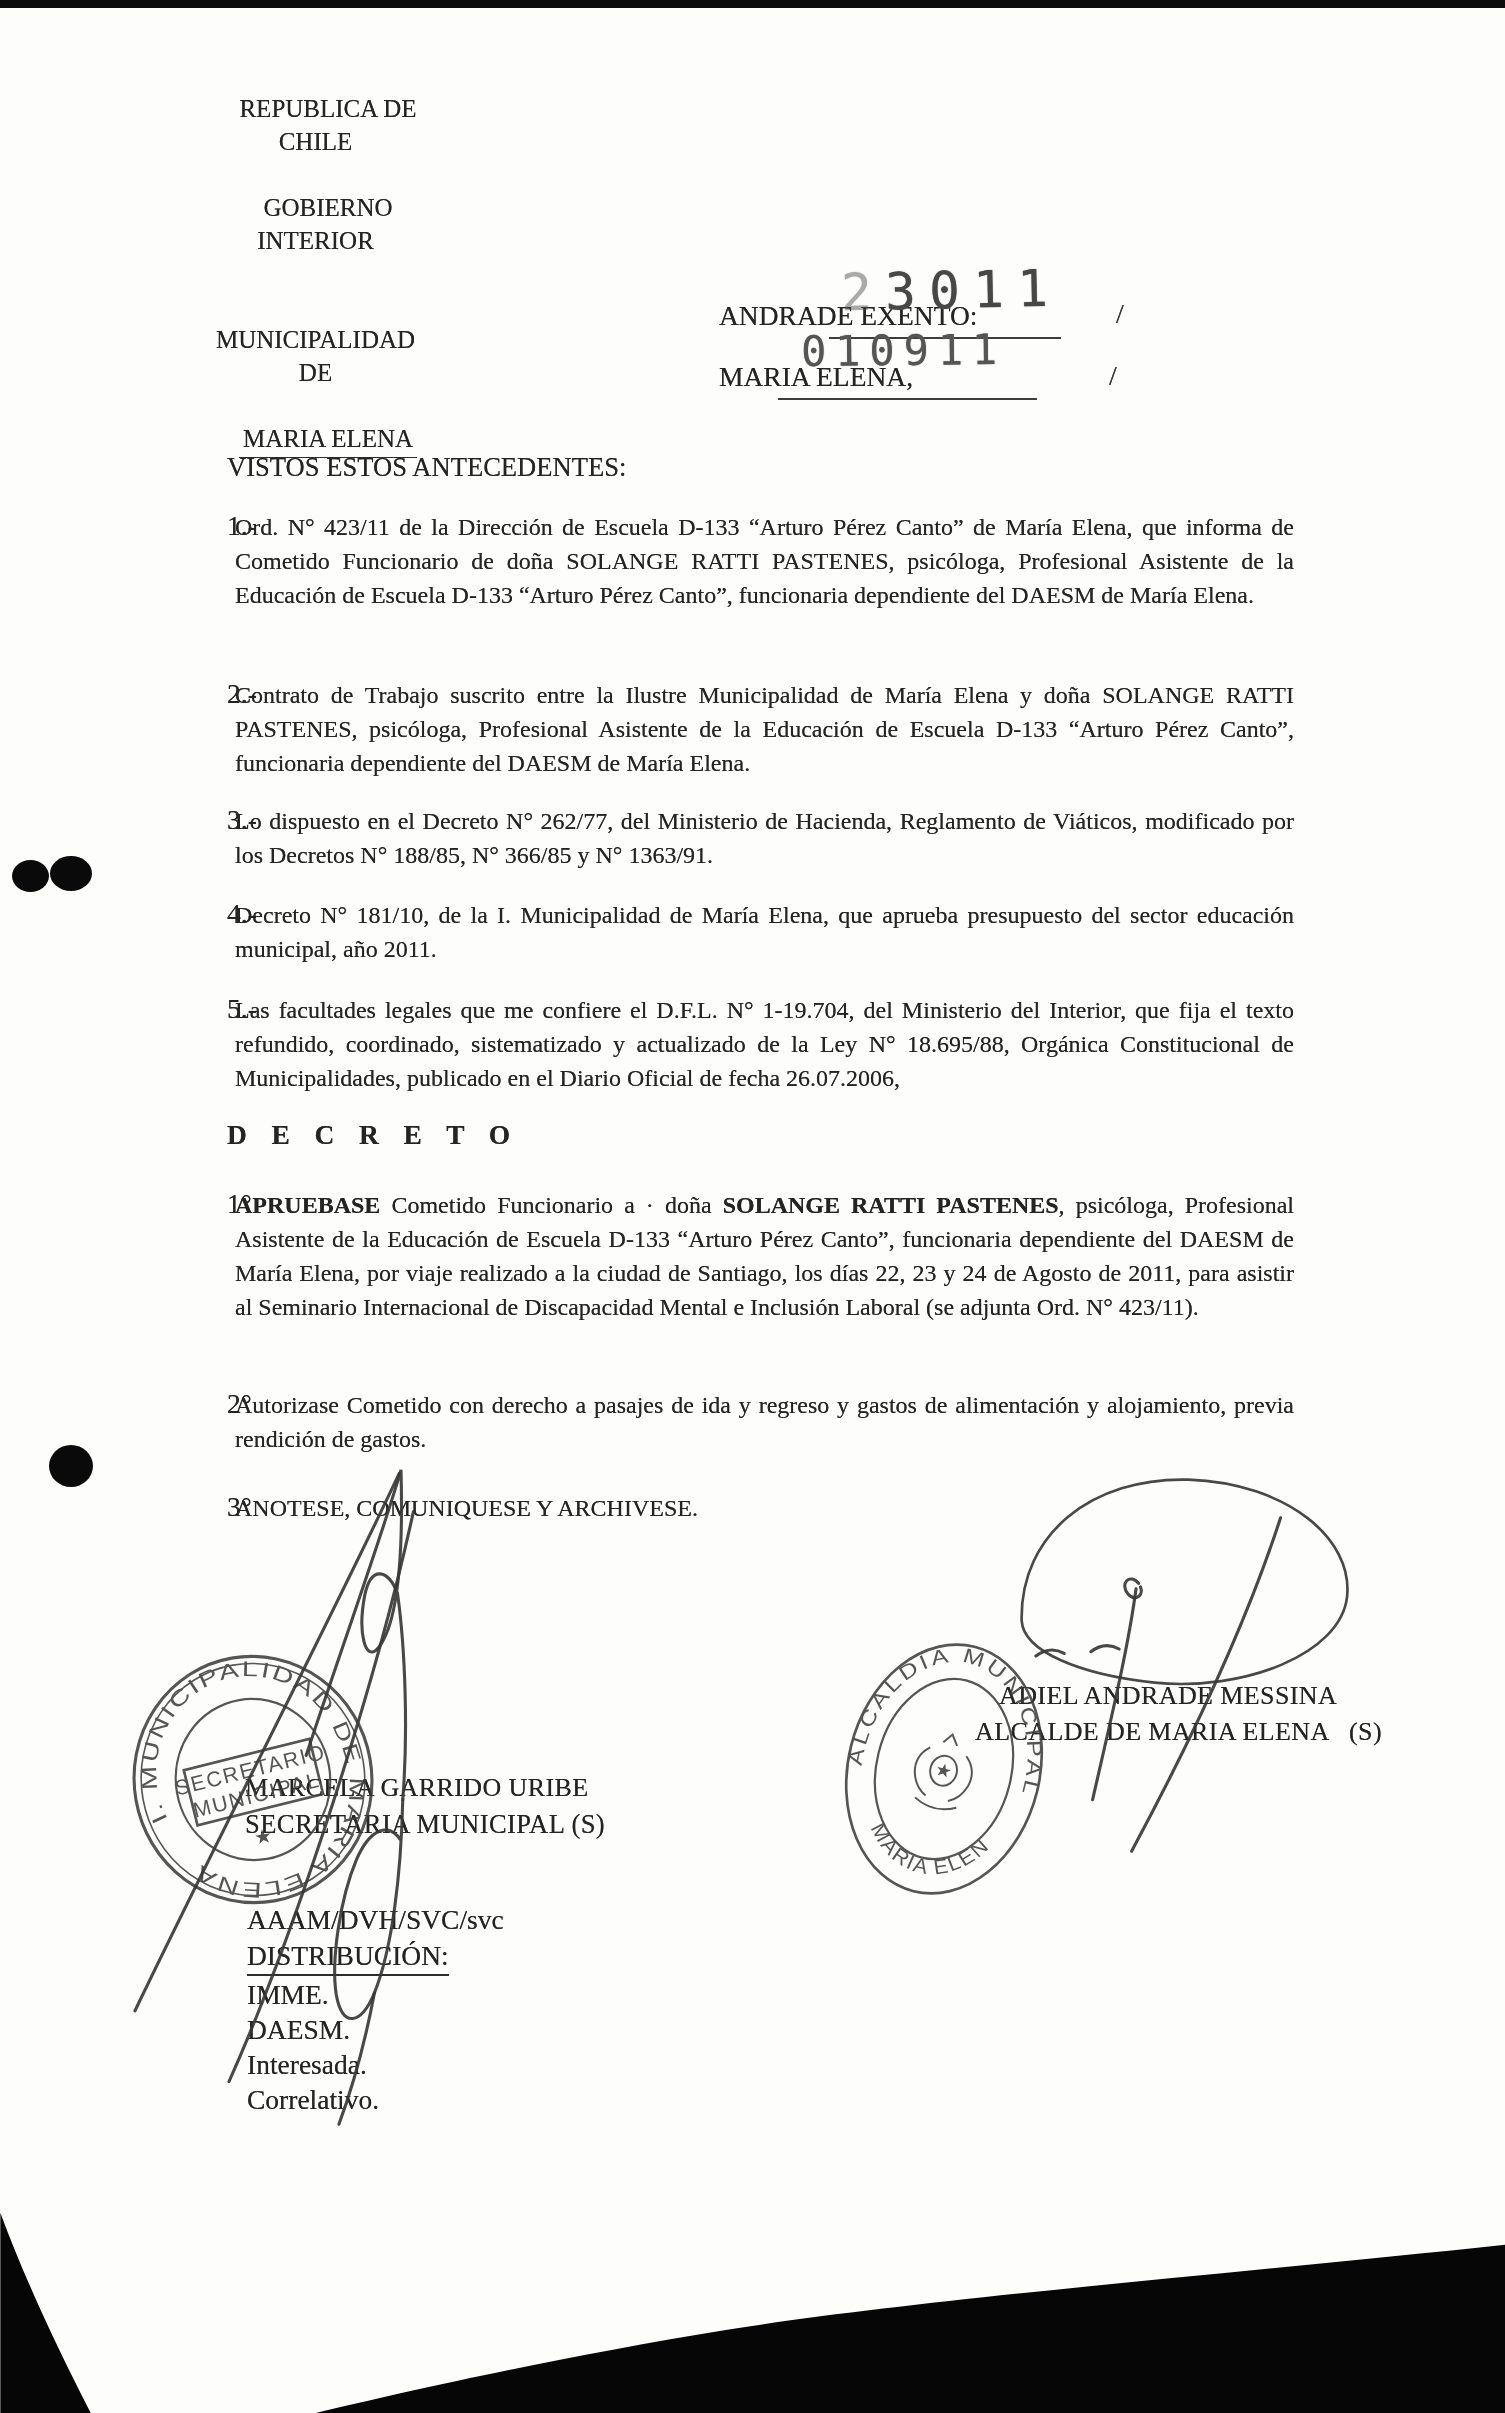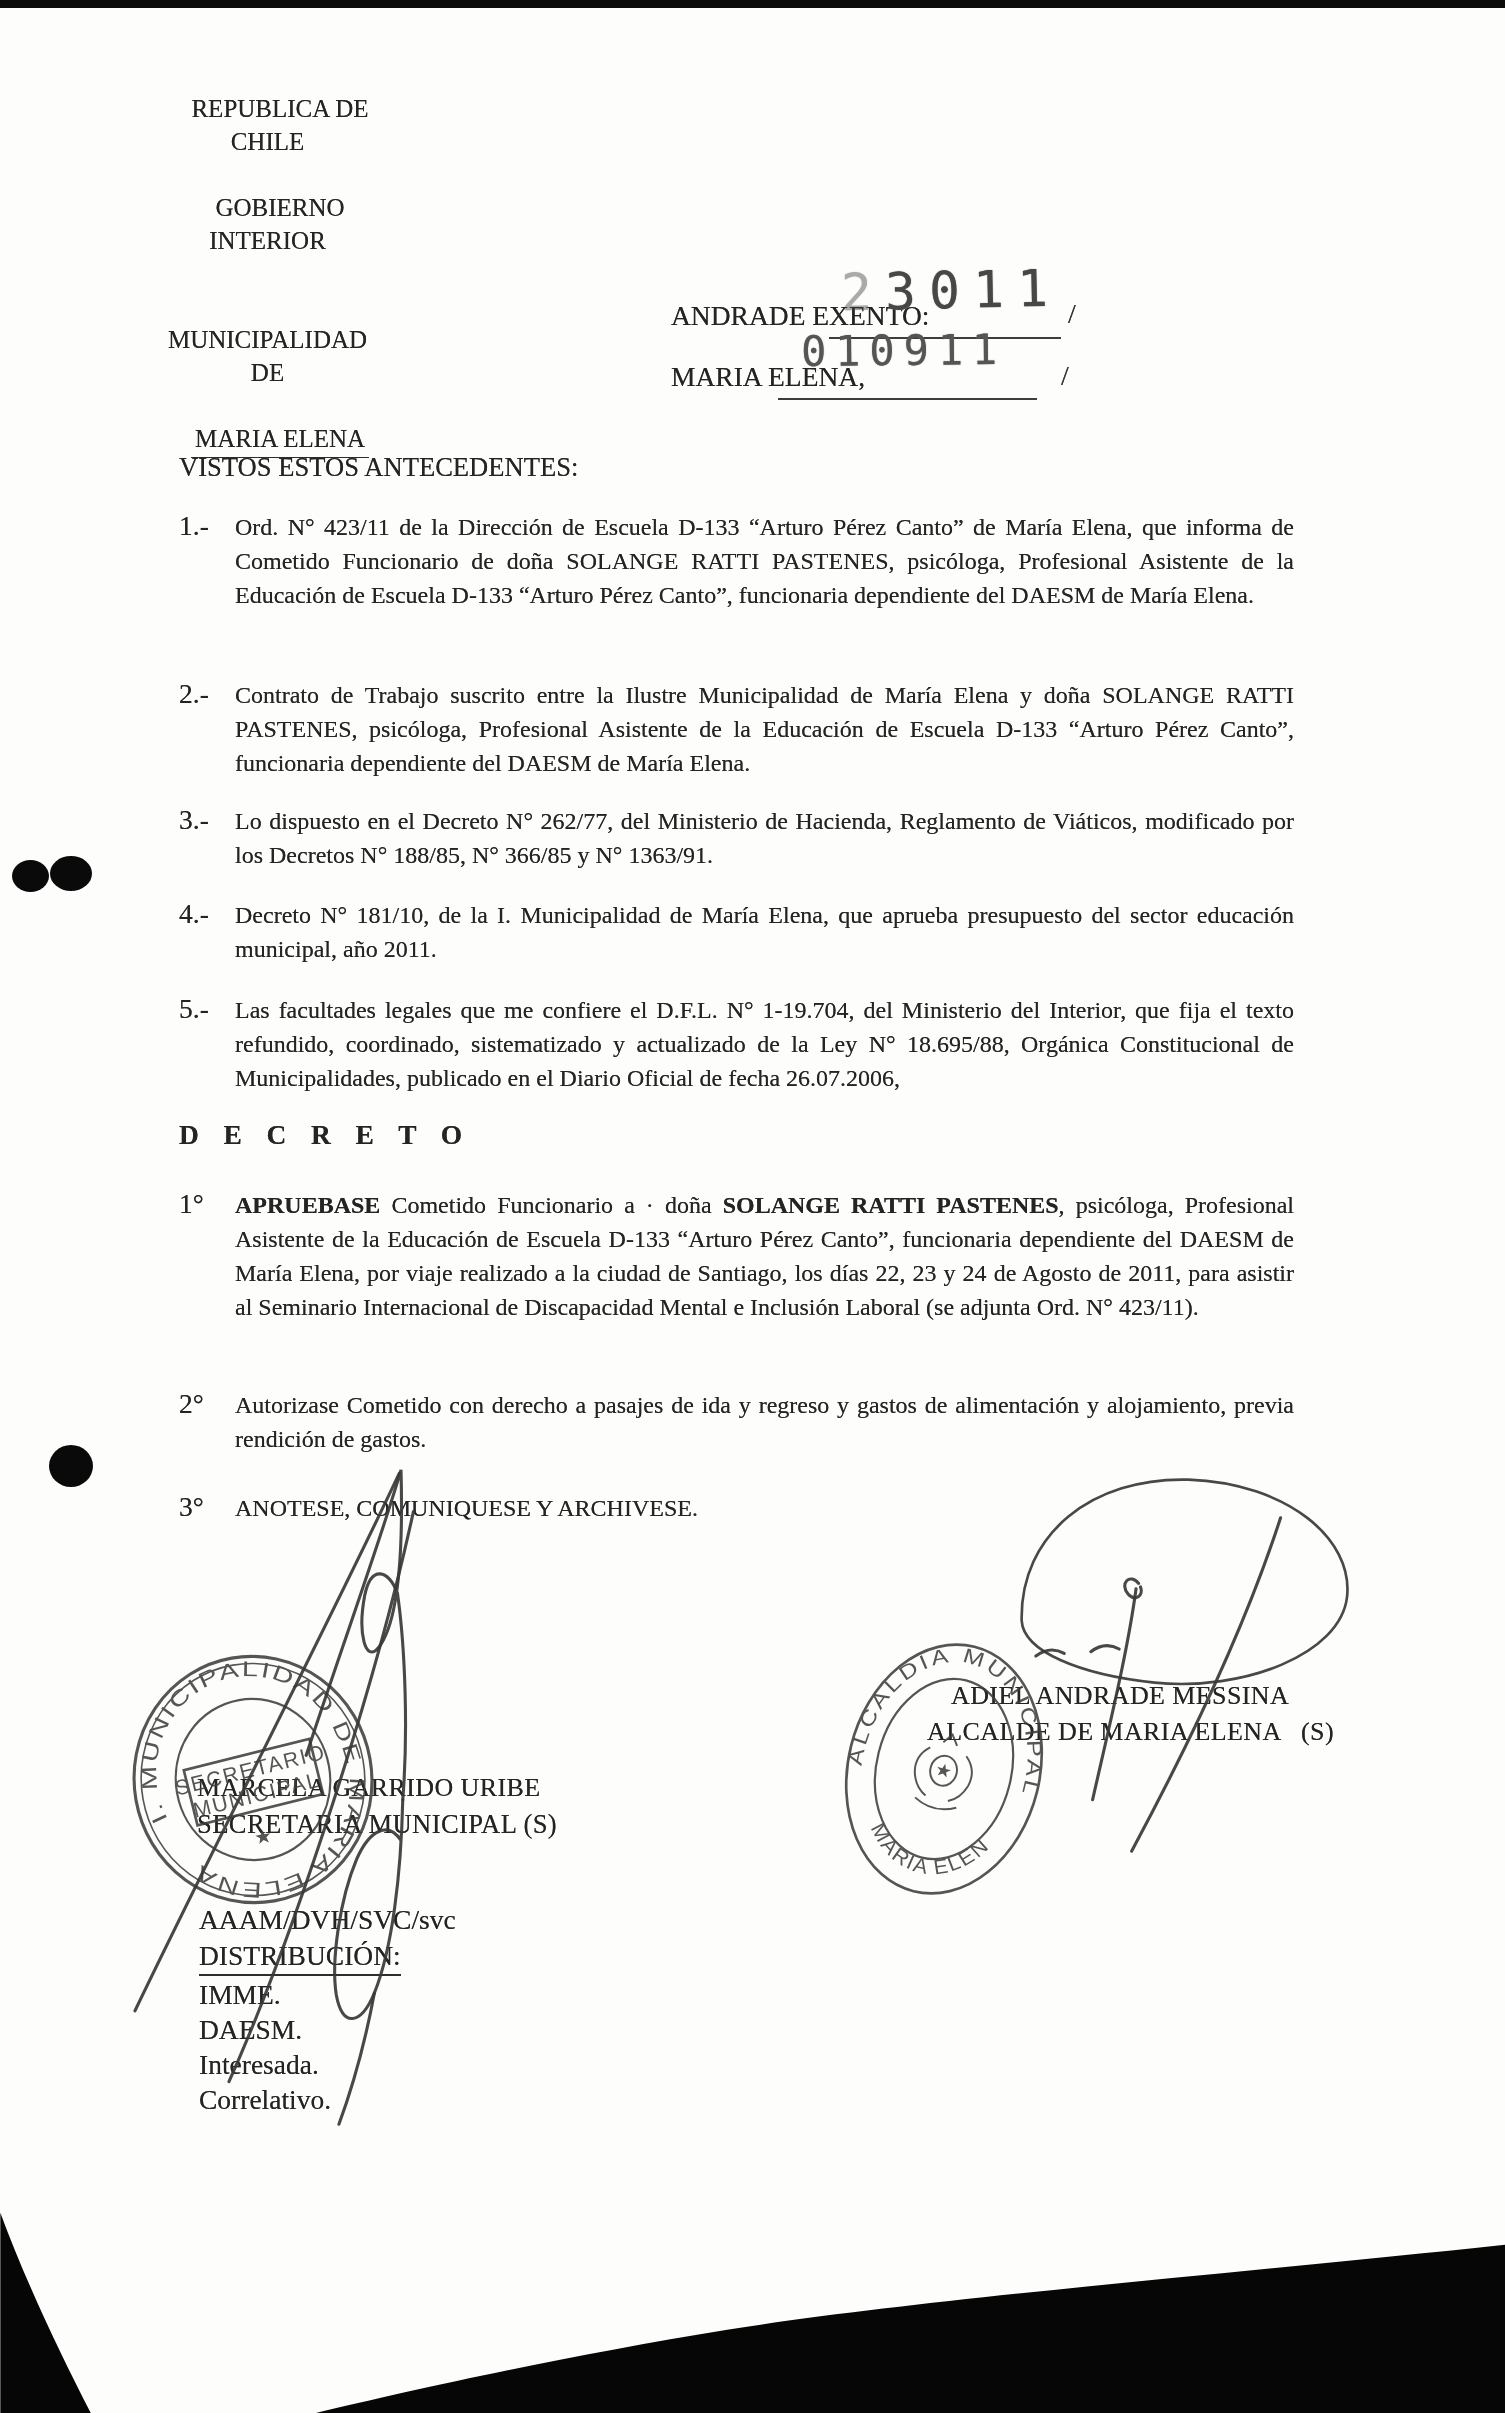--- a/index.html
+++ b/index.html
@@ -2,21 +2,21 @@
 <html style="font-size:14px"><head>
 <meta charset="utf-8">
 <style>
   html,body{margin:0;padding:0;background:#8a8a8a;}
   .page{
     position:relative;width:1506px;height:2413px;margin:0 auto;
     background:#fdfdfb;overflow:hidden;
     font-family:"Liberation Serif", serif;color:#242424;
   }
   .abs{position:absolute;}
-  .scantext{text-shadow:0 0 0.5px rgba(50,50,50,.75);}
+  .scantext{text-shadow:0 0 0.5px rgba(50,50,50,.75);margin-left:48px;}
   
   .topbar{left:0;top:0;width:1506px;height:8px;background:#0c0c0c;}
   
   .hdr{left:162px;top:59px;width:211px;text-align:center;font-size:25px;line-height:33px;white-space:pre-wrap;}
   .hdr .ul{display:inline-block;border-bottom:1.8px solid #2c2c2c;padding:0 4.4px 1.8px 4.4px;}
   
   .lbl{font-size:27.5px;}
   .stampnum{
     font-family:"DejaVu Sans Mono",monospace;color:#474747;display:block;
     font-size:51px;letter-spacing:13.3px;transform:rotate(-1.2deg);

